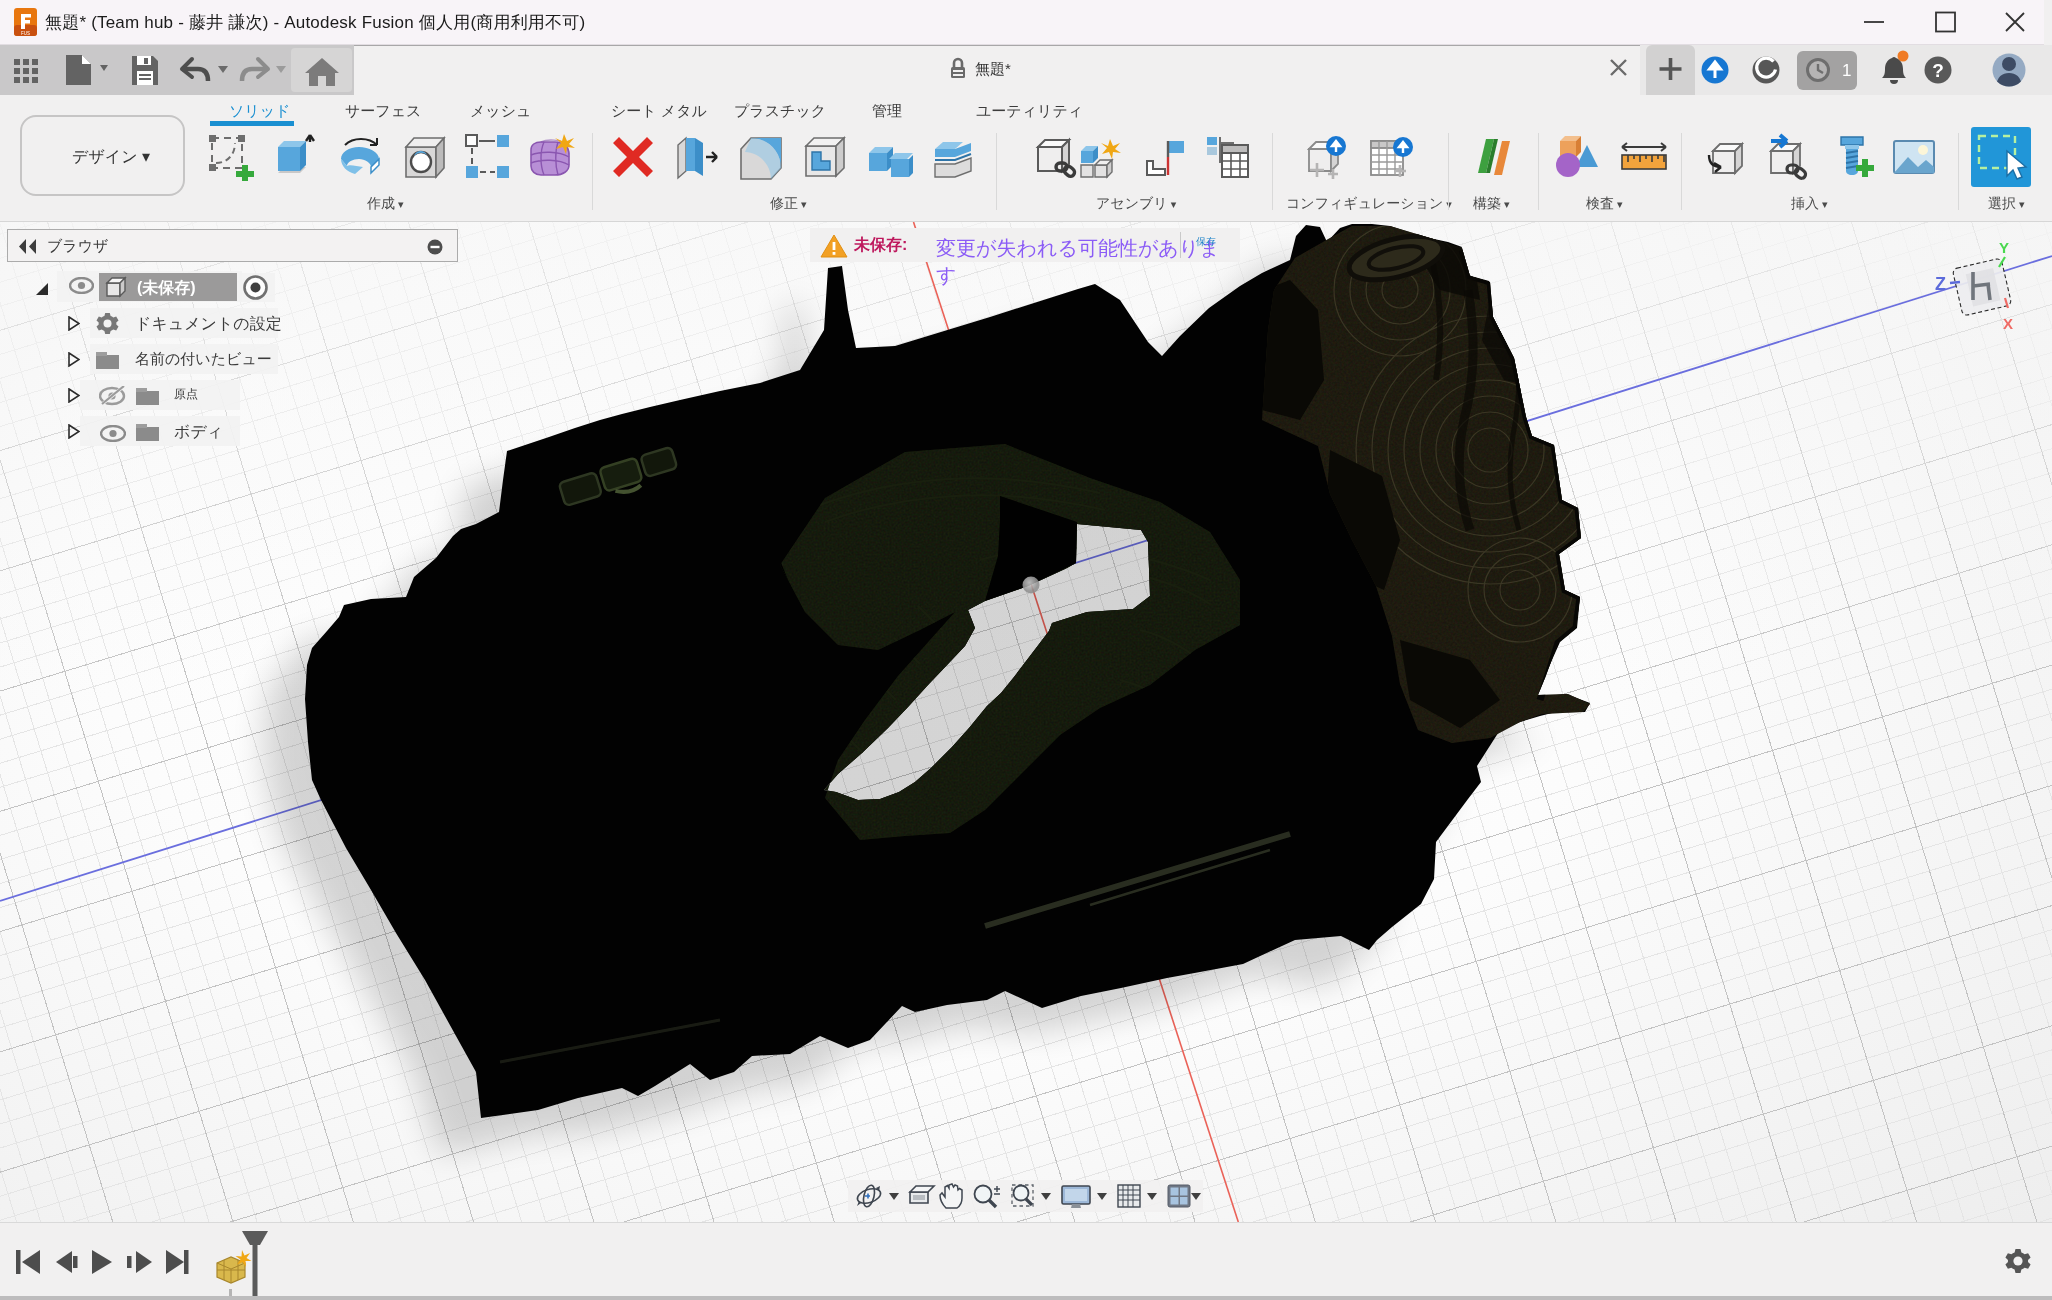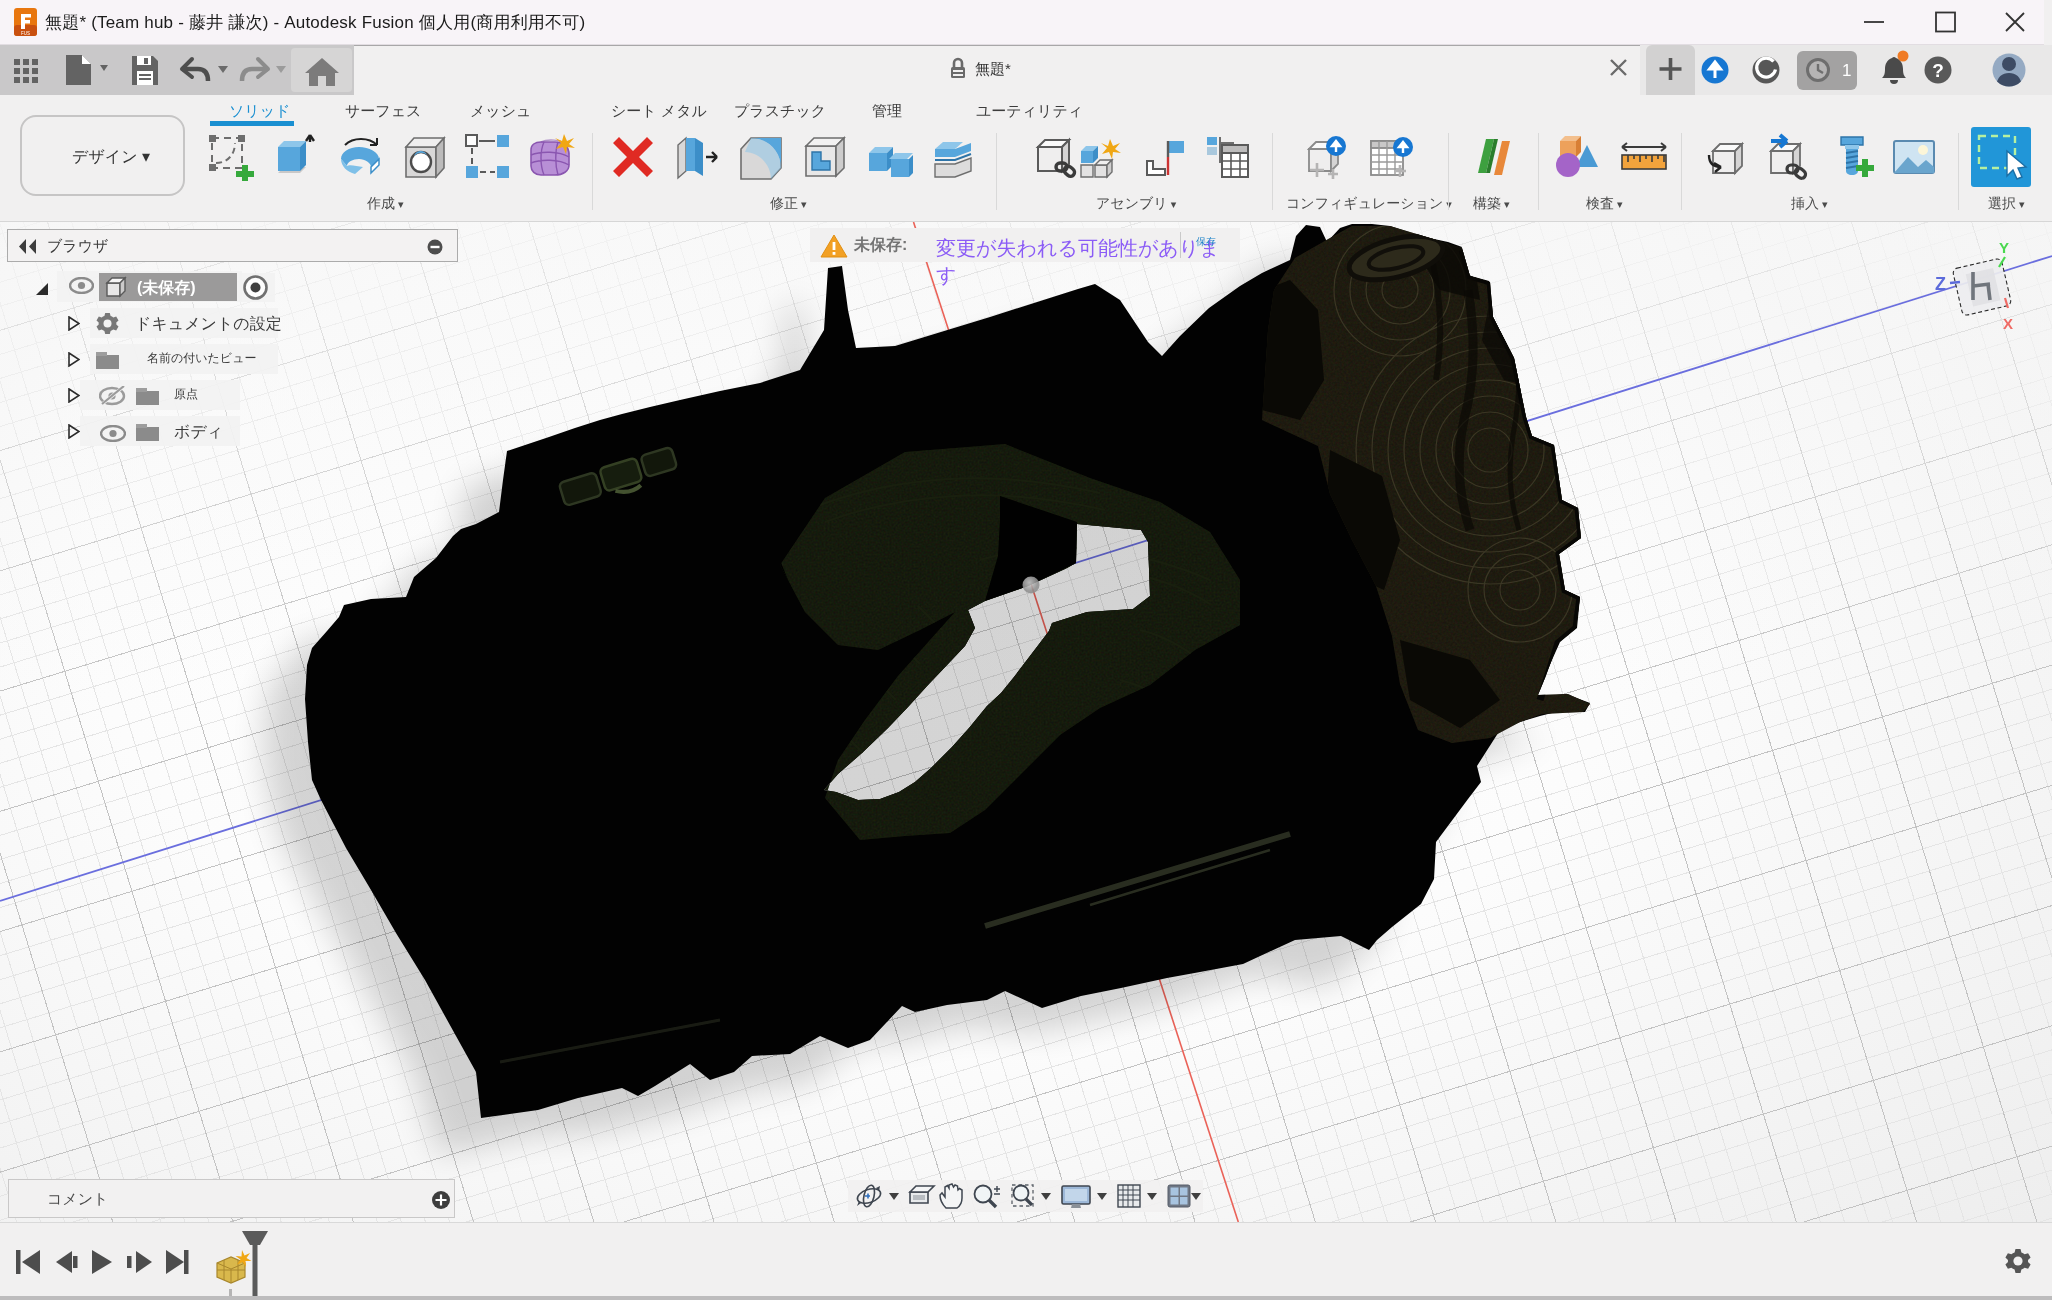--- a/index.html
+++ b/index.html
@@ -566,21 +566,21 @@
     <span class="abs" style="left:128px;top:85px;font-size:16px;color:#3a3a3a">ドキュメントの設定</span>
 
     <div class="abs" style="left:83px;top:115px;width:188px;height:30px;background:rgba(242,242,242,0.92)"></div>
     <svg class="abs" style="left:61px;top:123px" width="12" height="15" viewBox="0 0 12 15">
           <path d="M1 1 L11 7.5 L1 14 Z" fill="none" stroke="#2b2b2b" stroke-width="1.6"></path>
         </svg>
     <svg class="abs" style="left:88px;top:120px" width="25" height="21" viewBox="0 0 25 21">
       <path d="M1 3 L10 3 L12 6 L24 6 L24 20 L1 20 Z" fill="#8b8b8b"></path>
       <rect x="1" y="3" width="11" height="4" fill="#9d9d9d"></rect>
     </svg>
-    <span class="abs" style="left:140px;top:121px;font-size:12px;color:#3a3a3a">名前の付いたビュー</span>
+    <span class="abs" style="left:128px;top:121px;font-size:15px;color:#3a3a3a">名前の付いたビュー</span>
 
     <div class="abs" style="left:73px;top:151px;width:160px;height:30px;background:rgba(242,242,242,0.92)"></div>
     <svg class="abs" style="left:61px;top:159px" width="12" height="15" viewBox="0 0 12 15">
           <path d="M1 1 L11 7.5 L1 14 Z" fill="none" stroke="#2b2b2b" stroke-width="1.6"></path>
         </svg>
     <svg class="abs" style="left:92px;top:157px" width="28" height="20" viewBox="0 0 28 20">
       <ellipse cx="13" cy="10" rx="12" ry="8" fill="none" stroke="#9b9b9b" stroke-width="2.4"></ellipse>
       <circle cx="13" cy="10" r="3.6" fill="#9b9b9b"></circle>
       <path d="M2 19 L24 1" stroke="#f2f2f2" stroke-width="3.4"></path>
       <path d="M3 18 L25 0" stroke="#9b9b9b" stroke-width="2.2"></path>
@@ -604,21 +604,21 @@
       <rect x="1" y="3" width="11" height="4" fill="#9d9d9d"></rect>
     </svg>
     <span class="abs" style="left:167px;top:193px;font-size:16px;color:#3a3a3a">ボディ</span>
   </div>
   <div id="warn">
     <svg class="abs" style="left:10px;top:6px" width="28" height="24" viewBox="0 0 28 24">
       <path d="M14 1 L27 23 L1 23 Z" fill="#f2a024" stroke="#e18f12" stroke-width="1"></path>
       <rect x="12.6" y="8" width="2.8" height="8" fill="#fff"></rect>
           <rect x="12.6" y="18" width="2.8" height="2.8" fill="#fff"></rect>
     </svg>
-    <span class="abs" style="left:44px;top:7px;font-size:16px;font-weight:bold;color:#737373">未保存:</span>
+    <span class="abs" style="left:44px;top:7px;font-size:16px;font-weight:bold;color:#be185d">未保存:</span>
     <span class="abs" style="left:126px;top:7px;font-size:20px;color:#8b5cf6">変更が失われる可能性があります</span>
     <div class="abs" style="left:370px;top:4px;width:1px;height:26px;background:#c9c9c9"></div>
     <span class="abs" style="left:386px;top:7px;font-size:10px;color:#1e82c8">保存</span>
   </div>
 
   <div class="abs" style="left:1925px;top:12px;width:127px;height:115px">
     <svg width="127" height="115" viewBox="0 0 127 115">
       <g transform="rotate(-13 57 53)">
         <rect x="32" y="29" width="50" height="48" rx="5" fill="rgba(237,237,239,0.92)" stroke="#2b2b2b" stroke-width="1.1" stroke-dasharray="4 2.6"></rect>
         <rect x="44" y="37" width="28" height="33" fill="rgba(224,224,227,0.9)"></rect>
@@ -627,27 +627,20 @@
         <path d="M48 38 L48 66"></path>
         <path d="M48 52 L65 50"></path>
         <path d="M63 50 L65 66"></path>
       </g>
       <text x="10" y="56" font-size="18" font-weight="bold" fill="#5c6bdb">Z</text>
       <path d="M25 49 L35 48" stroke="#5c6bdb" stroke-width="2.6"></path>
       <text x="74" y="19" font-size="15" font-weight="bold" fill="#49d84e">Y</text>
       <path d="M80 23 L74 33" stroke="#49d84e" stroke-width="2.2"></path>
       <text x="78" y="95" font-size="15" font-weight="bold" fill="#ef6a64">X</text>
       <path d="M80 64 L83 74" stroke="#ef6a64" stroke-width="2.2"></path>
-    </svg>
-  </div>
-  <div id="comment">
-        <span>コメント</span>
-    <svg class="abs" style="left:422px;top:10px" width="20" height="20" viewBox="0 0 20 20">
-      <circle cx="10" cy="10" r="9" fill="#3d3d3d"></circle>
-      <path d="M10 4.5 L10 15.5 M4.5 10 L15.5 10" stroke="#fff" stroke-width="2.2"></path>
     </svg>
   </div>
   <div id="navbar">
     <svg class="abs" style="left:4px;top:2px" width="350" height="28" viewBox="0 0 350 28">
 
       <g stroke="#3f4650" stroke-width="1.6" fill="none">
         <ellipse cx="17" cy="14" rx="12" ry="6.5" transform="rotate(-18 17 14)"></ellipse>
         <ellipse cx="17" cy="14" rx="5" ry="11" transform="rotate(14 17 14)"></ellipse>
       </g>
       <path d="M24 6 L28 4 L27 9 Z M9 21 L5 24 L7 19 Z" fill="#3f4650"></path>

